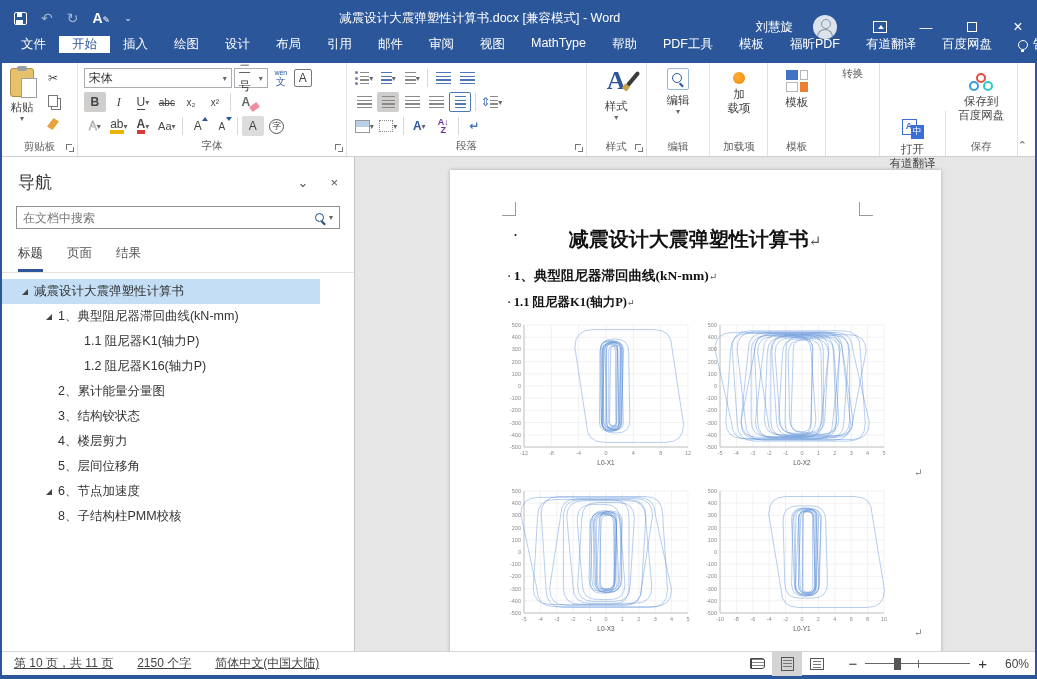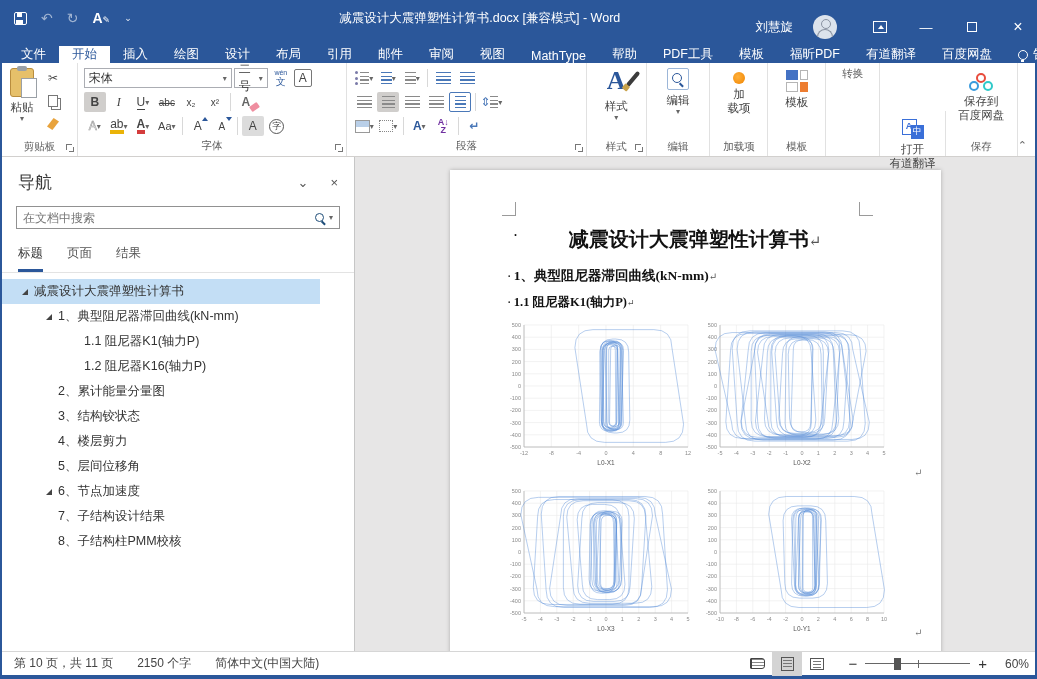--- a/index.html
+++ b/index.html
@@ -22,21 +22,21 @@
   .tb-user { font-size:12.5px; padding:0 8px; }
   .avatar { width:24px; height:24px; border-radius:50%; background:#dce3ec; position:relative; margin-right:14px; }
   .avatar::before { content:""; position:absolute; top:4px; left:8px; width:8px; height:8px; border:1.5px solid #8a93a1; border-radius:50%; }
   .avatar::after { content:""; position:absolute; bottom:2px; left:4px; width:14px; height:7px; border:1.5px solid #8a93a1; border-bottom:none; border-radius:8px 8px 0 0; }
   .winbtn { width:34px; height:36px; display:flex; align-items:center; justify-content:center; color:#fff; cursor:pointer; font-size:13px; }
   .ic-ribbonopts { width:14px; height:12px; border:1px solid #fff; position:relative; display:inline-block; }
   .ic-ribbonopts::after { content:""; position:absolute; left:4px; top:3px; border-left:3px solid transparent; border-right:3px solid transparent; border-bottom:4px solid #fff; }
   .ic-max { width:10px; height:10px; border:1px solid #fff; display:inline-block; }
 
   
-  .tabrow { height:27px; background:#2b579a; display:flex; align-items:flex-end; flex:0 0 auto; padding-left:6px; }
+  .tabrow { height:27px; background:#2b579a; display:flex; align-items:flex-start; flex:0 0 auto; padding-left:6px; }
   .rtab { color:#fff; font-size:12.5px; padding:0 13px; display:flex; align-items:center; cursor:pointer; white-space:nowrap; }
   .rtab.active { background:#fff; color:#2b579a; }
   .bulb { width:10px; height:10px; border:1.2px solid #fff; border-radius:50%; position:relative; margin-right:5px; display:inline-block; }
   .bulb::after { content:""; position:absolute; left:2.5px; bottom:-3px; width:3px; height:2px; background:#fff; }
   .tab-spacer { flex:1; }
 
   
   .ribbon { height:94px; background:#fff; border-bottom:1px solid #d2d0ce; display:flex; flex:0 0 auto; }
   .rgroup { border-right:1px solid #e1e1e1; display:flex; flex-direction:column; padding:3px 2px 0 2px; position:relative; }
   .rbody { flex:1; display:flex; }
@@ -141,21 +141,21 @@
   .doc-h1 { margin:14px 0 0 58px; font-size:13.5px; font-weight:bold; }
   .doc-h2 { margin:9px 0 0 58px; font-size:12.5px; font-weight:bold; }
   .omark { font-size:10px; margin-right:3px; }
   .charts-wrap { position:relative; margin:8px 0 0 50px; }
   .charts-grid { display:grid; grid-template-columns:196px 196px; row-gap:10px; }
   .row-pilc { position:absolute; right:18px; color:#777; font-size:10px; }
   .rp1 { top:148px; } .rp2 { top:308px; }
 
   
   .statusbar { height:24px; background:#fff; border-top:1px solid #d6d6d6; display:flex; align-items:center; font-size:12px; color:#444; flex:0 0 auto; }
-  .sb-item { padding:0 12px; cursor:pointer; white-space:nowrap; }
+  .sb-item { padding:0 12px; cursor:pointer; white-space:nowrap;text-decoration:underline; }
   .sb-spacer { flex:1; }
   .viewbtn { width:30px; height:24px; display:flex; align-items:center; justify-content:center; cursor:pointer; }
   .viewbtn.active { background:#d4d4d4; }
   .ic-read { width:15px; height:11px; background:linear-gradient(90deg,#444 0 1px, transparent 1px), repeating-linear-gradient(#888 0 1px, transparent 1px 3px); border:1px solid #444; border-radius:1px 3px 3px 1px; }
   .ic-print { width:13px; height:14px; border:1px solid #555; padding:2px 1px; }
   .ic-print i { display:block; width:100%; height:100%; background:repeating-linear-gradient(#777 0 1px, transparent 1px 3px); }
   .ic-web { width:14px; height:12px; border:1px solid #555; position:relative; }
   .ic-web::after { content:""; position:absolute; left:2px; top:2px; right:2px; height:1px; background:#777; box-shadow:0 3px 0 #777, 0 6px 0 #777; }
   .zoomer { display:flex; align-items:center; gap:8px; padding:0 10px 0 16px; }
   .ztrack { width:105px; height:1.6px; background:#666; position:relative; }
@@ -502,24 +502,20 @@
             <span class="noexp"></span>
             <span>4、楼层剪力</span>
           </div>
           <div class="tree-item lvl1">
             <span class="noexp"></span>
             <span>5、层间位移角</span>
           </div>
           <div class="tree-item lvl1">
             <span class="exp"></span>
             <span>6、节点加速度</span>
-          </div>
-          <div class="tree-item lvl1">
-            <span class="noexp"></span>
-            <span>7、子结构设计结果</span>
           </div>
           <div class="tree-item lvl1">
             <span class="noexp"></span>
             <span>8、子结构柱PMM校核</span>
           </div>
         </div>
     </div>
 
     <div class="docarea">
       <div class="page">

